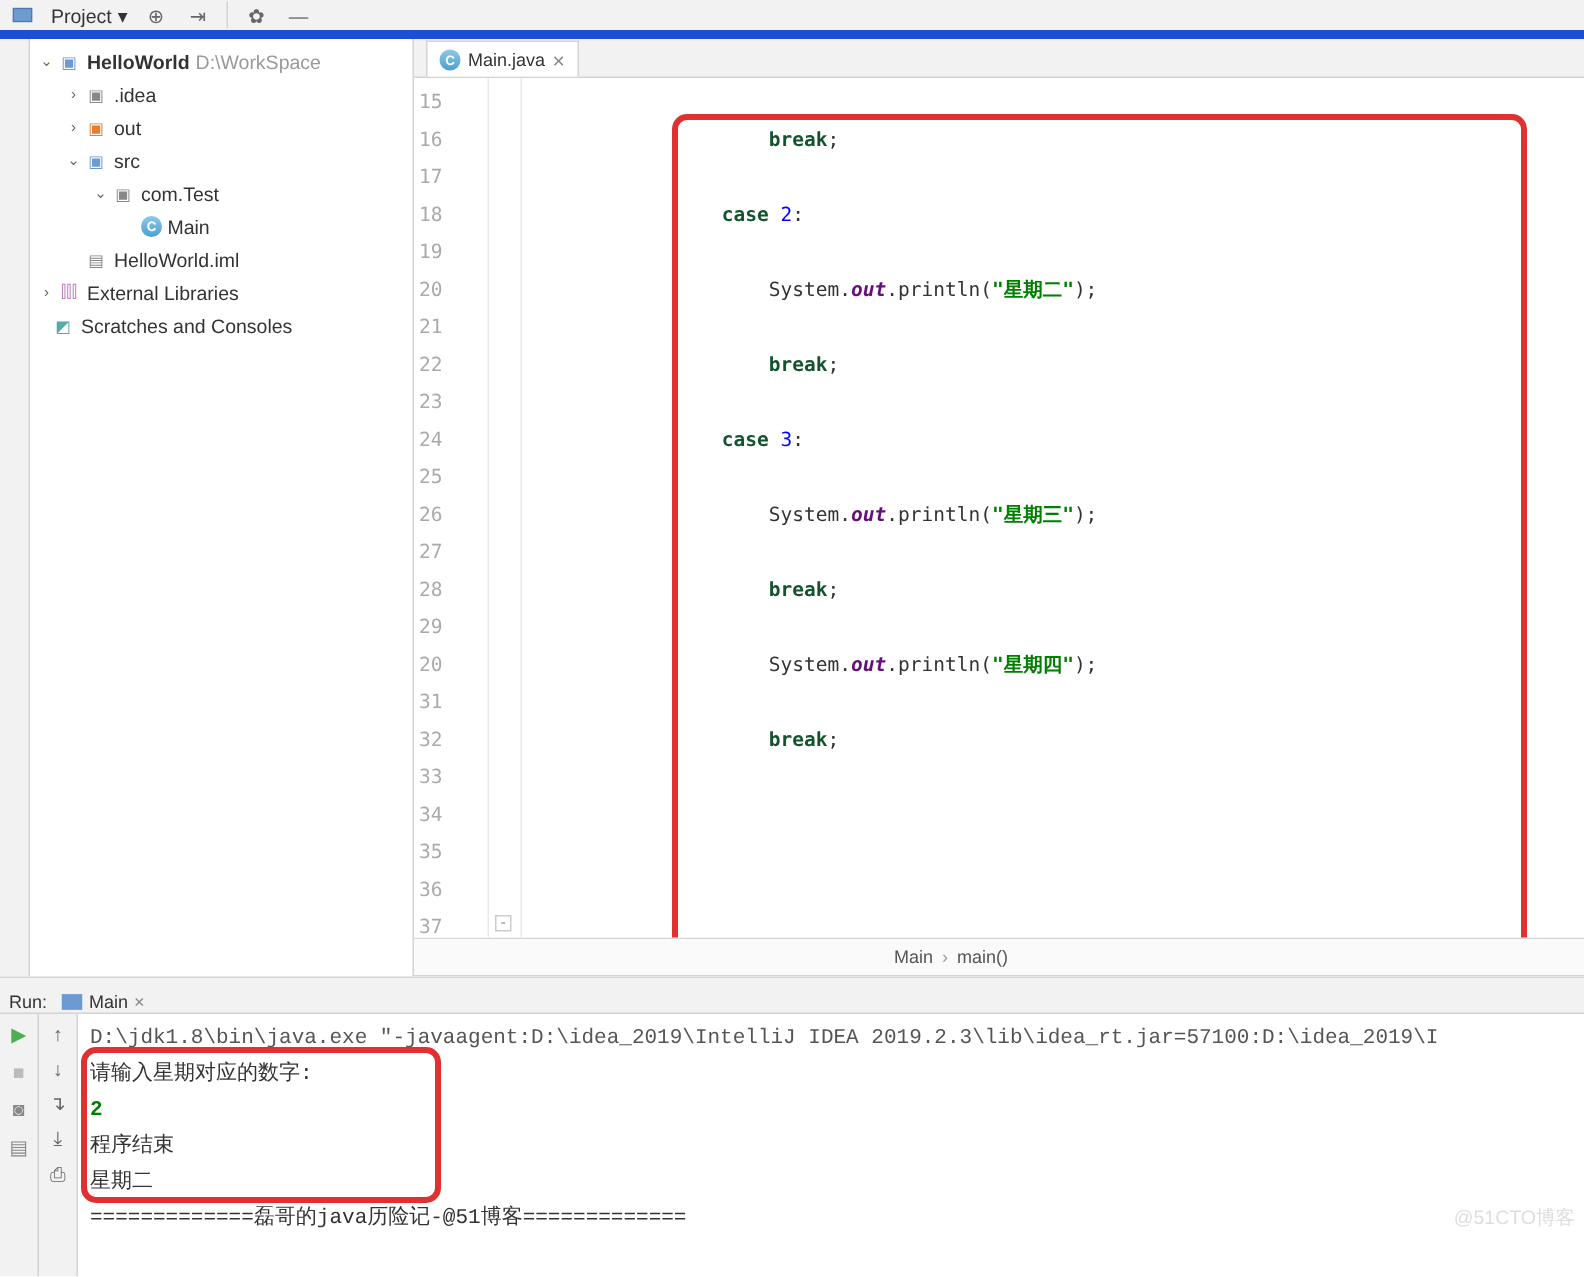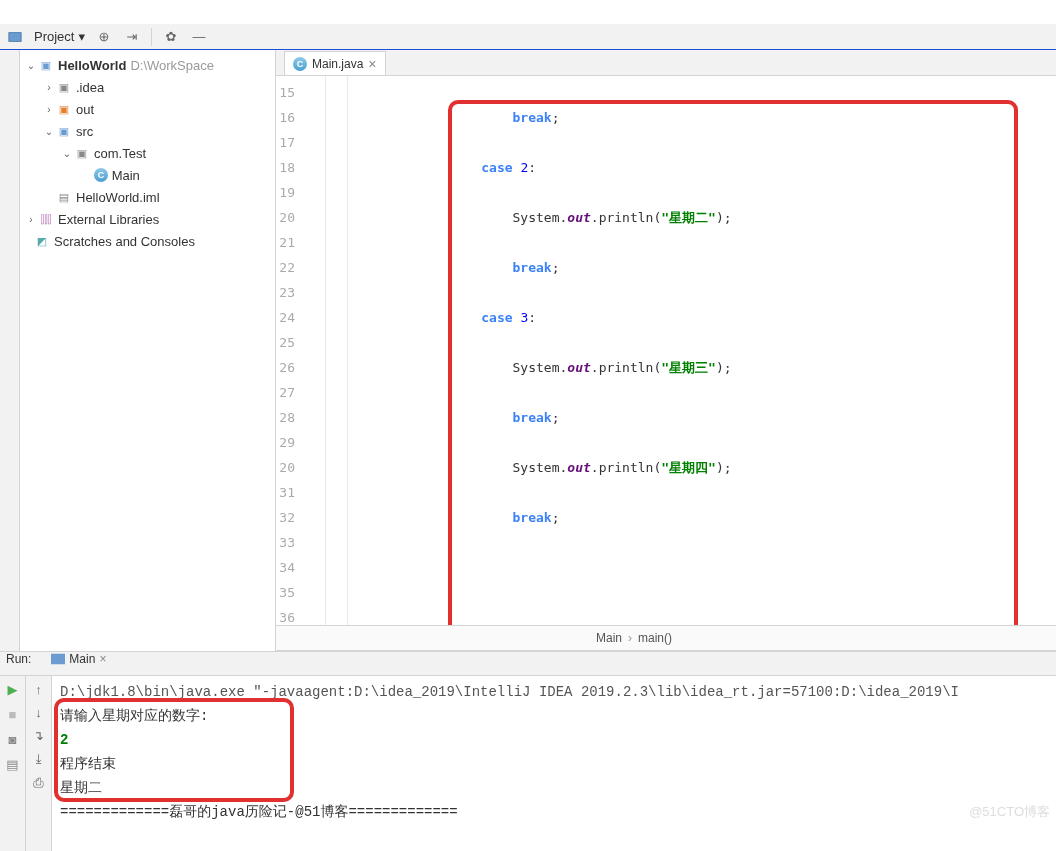--- a/index.html
+++ b/index.html
@@ -1,17 +1,17 @@
 <!DOCTYPE html>
 <html><head>
 <meta charset="utf-8">
 <style>
 * { box-sizing: border-box; margin: 0; padding: 0; }
 body { font-family: "Segoe UI", Arial, sans-serif; font-size: 13px; color: #333; background: #fff; width: 1056px; height: 851px; overflow: hidden; display: flex; flex-direction: column; }
-.toolbar { height: 26px; background: #f2f2f2; border-bottom: 1px solid #1d4ed8; display: flex; align-items: center; padding: 0 6px; gap: 10px; margin-top: 24px; }
+.toolbar { height: 26px; background: #f2f2f2; border-bottom: 6px solid #1d4ed8; display: flex; align-items: center; padding: 0 6px; gap: 10px; }
 .toolbar .btn-ico { width: 18px; height: 18px; display: flex; align-items: center; justify-content: center; color: #666; cursor: pointer; }
 .toolbar .sep { width: 1px; height: 18px; background: #d4d4d4; }
 .proj-label { display: flex; align-items: center; gap: 4px; font-weight: normal; }
 .main-area { flex: 1; display: flex; overflow: hidden; }
 .sidebar { width: 256px; background: #fff; border-right: 1px solid #d4d4d4; display: flex; flex-direction: column; overflow: hidden; }
 .left-strip { width: 20px; background: #f2f2f2; border-right: 1px solid #d4d4d4; }
 .tree { flex: 1; padding-top: 4px; font-size: 13px; }
 .tree-row { display: flex; align-items: center; height: 22px; padding-left: 4px; cursor: pointer; white-space: nowrap; }
 .chev { width: 14px; text-align: center; color: #666; font-size: 10px; }
 .ticon { width: 16px; height: 16px; margin-right: 4px; display: flex; align-items: center; justify-content: center; font-size: 11px; }
@@ -22,29 +22,29 @@
 .editor-wrap { flex: 1; display: flex; flex-direction: column; overflow: hidden; }
 .tab-bar { height: 26px; background: #f2f2f2; border-bottom: 1px solid #d4d4d4; display: flex; align-items: flex-end; padding-left: 8px; }
 .tab { height: 24px; background: #fff; border: 1px solid #d4d4d4; border-bottom: none; padding: 0 8px; display: flex; align-items: center; gap: 5px; font-size: 12px; }
 .tab .close { color: #888; cursor: pointer; font-size: 14px; }
 .editor-body { flex: 1; display: flex; position: relative; overflow: hidden; background: #fff; }
 .gutter { width: 50px; background: #fff; border-right: 1px solid #eaeaea; text-align: right; padding-right: 30px; color: #aaa; font-family: "Consolas", monospace; font-size: 13px; line-height: 25px; padding-top: 4px; }
 .gutter-extra { width: 22px; border-right: 1px solid #eaeaea; position: relative; }
 .fold-btn { position: absolute; left: 4px; font-size: 10px; color: #888; border: 1px solid #ccc; width: 11px; height: 11px; line-height: 9px; text-align: center; background: #fff; }
 .code { flex: 1; font-family: "Consolas", monospace; font-size: 13px; line-height: 25px; padding-top: 4px; position: relative; white-space: pre; }
 .code-line { height: 25px; padding-left: 8px; }
-.kw { color: #3b82f6; font-weight: bold; }
+.kw { color: #14532d; font-weight: bold; }
 .fld { color: #660e7a; font-style: italic; font-weight: bold; }
 .str { color: #008000; font-weight: bold; }
 .num { color: #0000ff; }
 .redbox { position: absolute; border: 4px solid #e03030; border-radius: 10px; pointer-events: none; }
 .breadcrumb { height: 26px; border-top: 1px solid #d4d4d4; border-bottom: 1px solid #d4d4d4; display: flex; align-items: center; padding-left: 320px; font-size: 12px; color: #555; background: #fafafa; }
 .breadcrumb .bc-sep { margin: 0 6px; color: #999; }
 .run-panel { height: 200px; display: flex; flex-direction: column; border-top: 1px solid #d4d4d4; }
-.run-header { height: 24px; background: #f2f2f2; border-bottom: 1px solid #d4d4d4; display: flex; align-items: flex-start; padding-left: 6px; gap: 20px; font-size: 12px; }
+.run-header { height: 24px; background: #f2f2f2; border-bottom: 1px solid #d4d4d4; display: flex; align-items: flex-end; padding-left: 6px; gap: 10px; font-size: 12px; }
 .run-body { flex: 1; display: flex; position: relative; }
 .run-tools { width: 26px; background: #f2f2f2; border-right: 1px solid #d4d4d4; display: flex; flex-direction: column; align-items: center; padding-top: 6px; gap: 10px; }
 .run-tools2 { width: 26px; background: #f2f2f2; border-right: 1px solid #d4d4d4; display: flex; flex-direction: column; align-items: center; padding-top: 6px; gap: 8px; color: #666; }
 .console { flex: 1; font-family: Liberation Mono, monospace; font-size: 14px; line-height: 24px; padding: 4px 8px; position: relative; overflow: hidden; }
 .console .cmdline { color: #555; white-space: nowrap; }
 .console .green { color: #008000; font-weight: bold; }
 .watermark { position: absolute; right: 6px; bottom: 30px; color: #ddd; font-size: 13px; }
 .tree-row .dim { color: #999; margin-left: 4px; }
 .lib-icon { color: #c080c0; }
 svg.ico { width: 14px; height: 14px; }

